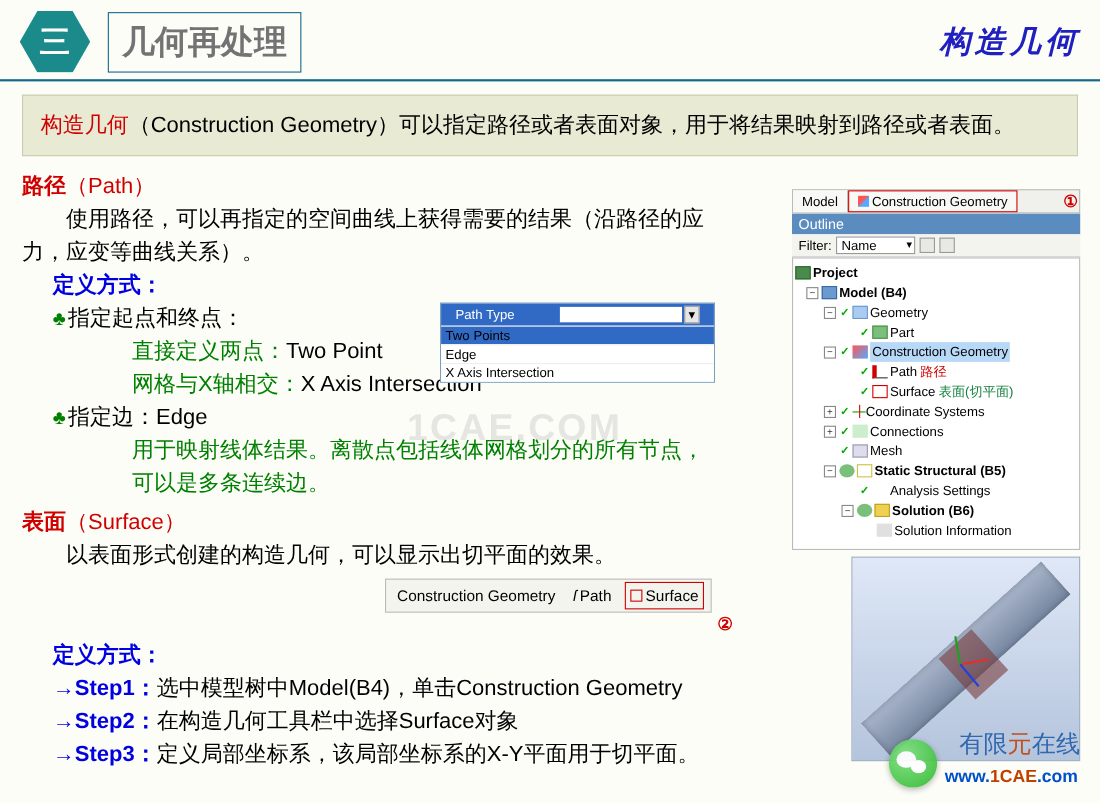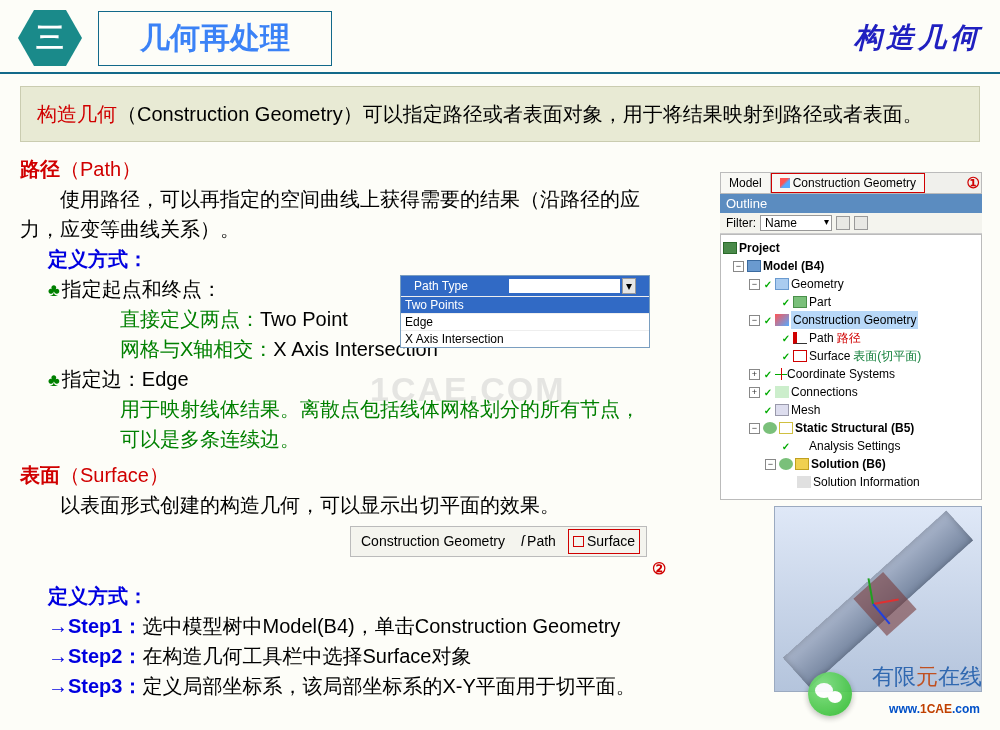--- a/index.html
+++ b/index.html
@@ -1,40 +1,40 @@
 <!DOCTYPE html>
 <html><head>
 <meta charset="utf-8">
 <style>
 * { box-sizing: border-box; margin: 0; padding: 0; }
 body { width: 1000px; height: 730px; background: #fdfdf8; font-family: "Microsoft YaHei", SimSun, Arial, sans-serif; position: relative; overflow: hidden; }
 
 .header { display: flex; align-items: center; padding: 10px 18px 6px; }
 .hex { width: 64px; height: 56px; background: #1a8a8a; clip-path: polygon(25% 0%, 75% 0%, 100% 50%, 75% 100%, 25% 100%, 0% 50%); display: flex; align-items: center; justify-content: center; color: #fff; font-size: 28px; font-weight: bold; font-family: KaiTi, serif; }
-.title-box { margin-left: 16px; padding: 6px 41px; border: 1.5px solid #12698a; font-size: 30px; font-weight: bold; color: #3b82f6; font-family: Liberation Serif, serif; background: #fdfdf8;}
+.title-box { margin-left: 16px; padding: 6px 12px; border: 1.5px solid #12698a; font-size: 30px; font-weight: bold; color: #737373; font-family: Liberation Serif, serif; background: #fdfdf8;}
 .right-title { margin-left: auto; color: #2020c0; font-size: 28px; font-family: KaiTi, serif; font-style: italic; font-weight: bold; letter-spacing: 4px;}
 .header-line { height: 2px; background: #12698a; margin: 0 0 10px;}
 
 .desc-box { margin: 12px 20px; background: #e8ead4; border: 1px solid #caccb0; padding: 12px 16px; font-size: 20px; line-height: 1.5; }
 .red { color: #d00000; }
 .green { color: #008000; }
 
 .content { padding: 0 20px; font-size: 20px; line-height: 1.5; position: relative;}
 .sub { color: #0000e0; font-weight: bold; font-size: 20px; display: flex; align-items: center; gap: 4px;}
 .club { color: #008000; font-size: 18px; margin-right: 2px;}
 .indent1 { margin-left: 28px; }
 .indent2 { margin-left: 100px; }
 .arrow { color: #0000e0; font-weight: bold; }
 
 .pathtype { position: absolute; left: 400px; top: 275px; width: 250px; font-size: 12px; font-family: Tahoma, sans-serif; border: 1px solid #7a9ec0; background: #fff;}
 .pathtype .hdr { background: #316ac5; color: #fff; padding: 2px 13px; display: flex; align-items: center;}
 .pathtype .hdr .lbl { flex: 1; }
 .pathtype .hdr .arrow-down { width: 14px; text-align: center; background: #e6e6e6; color: #000; border: 1px solid #999;}
 .pathtype .opt { padding: 1px 4px; background: #fff; color: #000; border-top: 1px solid #eee;}
-.pathtype .opt.sel { background: #316ac5; color: #ffffff; }
+.pathtype .opt.sel { background: #316ac5; color: #000000; }
 
 .toolbar2 { display: inline-flex; align-items: center; font-size: 14px; font-family: Tahoma, sans-serif; border: 1px solid #bbb; background: #f4f4ee; padding: 2px 6px; gap: 8px; margin-left: 330px; margin-top: 2px;}
 .toolbar2 .item { display: flex; align-items: center; gap: 3px; padding: 1px 4px; }
 .toolbar2 .item.box { border: 1.5px solid #d00000; }
 .sq-icon { width: 11px; height: 11px; border: 1.5px solid #d00000; display: inline-block;}
 .circ2 { color: #d00000; font-weight: bold; margin-left: 6px; font-size: 16px; font-family: serif;}
 
 .right-panel { position: absolute; right: 18px; top: 172px; width: 262px; }
 .tabs { display: flex; background: #f0f0ec; border: 1px solid #bbb; font-size: 12px; font-family: Tahoma, sans-serif;}
 .tabs .tab { padding: 2px 8px; border-right: 1px solid #bbb; background: #f8f8f4; display: flex; align-items: center; gap: 3px;}
@@ -83,21 +83,21 @@
 .axes .ax.g { background: #20a020; transform: rotate(-100deg);}
 .axes .ax.b { background: #2040e0; transform: rotate(50deg);}
 
 .watermark { position: absolute; left: 370px; top: 370px; font-size: 34px; font-weight: bold; font-family: Arial, sans-serif; color: rgba(200,200,200,.45); letter-spacing: 2px;}
 .wechat { position: absolute; right: 148px; bottom: 14px; width: 44px; height: 44px; border-radius: 50%; background: radial-gradient(circle at 35% 30%, #7ee07e, #2bb82b); box-shadow: 0 2px 6px rgba(0,0,0,.3); opacity: 0.92;}
 .wechat::before, .wechat::after { content: ""; position: absolute; background: #fff; border-radius: 50%;}
 .wechat::before { width: 18px; height: 15px; left: 7px; top: 11px;}
 .wechat::after { width: 14px; height: 12px; left: 20px; top: 19px;}
 .footer-text { position: absolute; right: 18px; bottom: 38px; font-size: 22px; color: #3068b0; font-family: KaiTi, serif;}
 .footer-text .on { color: #c05020;}
-.footer-url { position: absolute; right: 20px; bottom: 14px; font-size: 12px; font-family: Arial, sans-serif;}
+.footer-url { position: absolute; right: 20px; bottom: 14px; font-size: 16px; font-family: Arial, sans-serif;}
 .footer-url .w { color: #0050c8; font-weight: bold;}
 .footer-url .d { color: #c04000; font-weight: bold;}
 </style>
 </head>
 <body>
 
 <div class="header">
   <div class="hex">三</div>
   <div class="title-box">几何再处理</div>
   <div class="right-title">构造几何</div>

